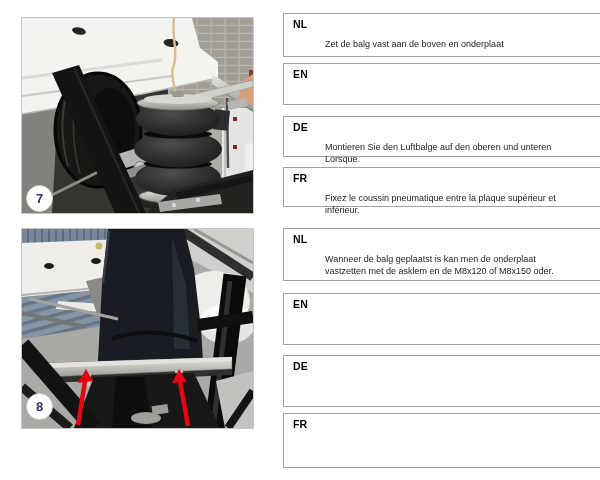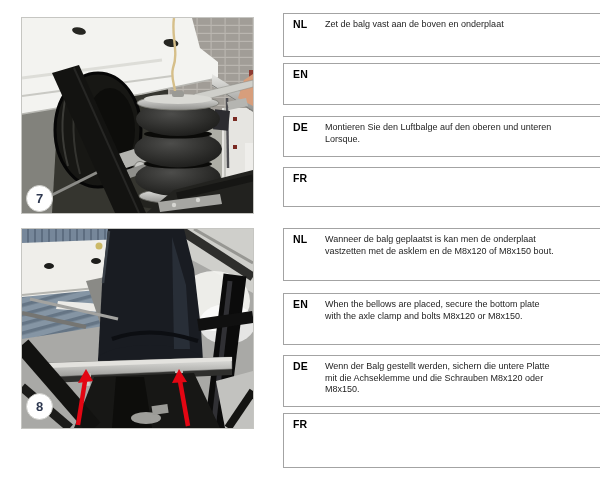--- a/index.html
+++ b/index.html
@@ -34,21 +34,21 @@
   .b5{top:228px;height:53px;}
   .b6{top:293px;height:52px;}
   .b7{top:355px;height:52px;}
   .b8{top:413px;height:55px;}
   .lang{
     flex:0 0 24px;font-size:10.5px;font-weight:bold;color:#000000;
     letter-spacing:.2px;line-height:11.5px;
   }
   .txt{
     flex:0 1 auto;max-width:232px;font-size:9px;line-height:11.5px;
-    color:#1d1d1d;margin-left:8px;
+    color:#1d1d1d;margin-left:8px;margin-top:20px;
   }
 </style>
 </head>
 <body>
 
 <div class="page">
 
   <figure class="photo photo7">
     <svg viewBox="0 0 231 195" preserveAspectRatio="none">
       <defs>
@@ -235,30 +235,29 @@
   </div>
   <div class="ibox b2">
     <span class="lang">EN</span>
   </div>
   <div class="ibox b3">
     <span class="lang">DE</span>
     <span class="txt">Montieren Sie den Luftbalge auf den oberen und unteren Lorsque.</span>
   </div>
   <div class="ibox b4">
     <span class="lang">FR</span>
+    <span class="txt">Fixez le coussin pneumatique entre la plaque supérieur et inférieur.</span>
   </div>
   <div class="ibox b5">
     <span class="lang">NL</span>
-    <span class="txt">Wanneer de balg geplaatst is kan men de onderplaat vastzetten met de asklem en de M8x120 of M8x150 bout.</span>
+    <span class="txt">Wanneer de balg geplaatst is kan men de onderplaat vastzetten met de asklem en de M8x120 of M8x150 oder.</span>
   </div>
   <div class="ibox b6">
     <span class="lang">EN</span>
-    <span class="txt">When the bellows are placed, secure the bottom plate with the axle clamp and bolts M8x120 or M8x150.</span>
   </div>
   <div class="ibox b7">
     <span class="lang">DE</span>
-    <span class="txt">Wenn der Balg gestellt werden, sichern die untere Platte mit die Achseklemme und die Schrauben M8x120 oder M8x150.</span>
   </div>
   <div class="ibox b8">
     <span class="lang">FR</span>
   </div>
 
 </div>
 
 </body></html>

